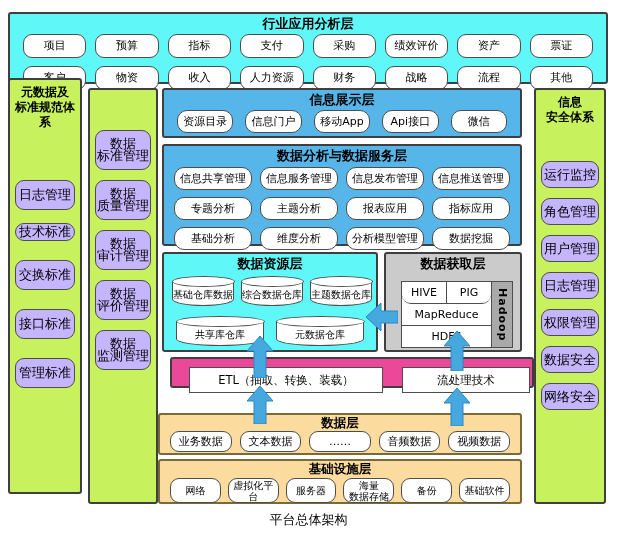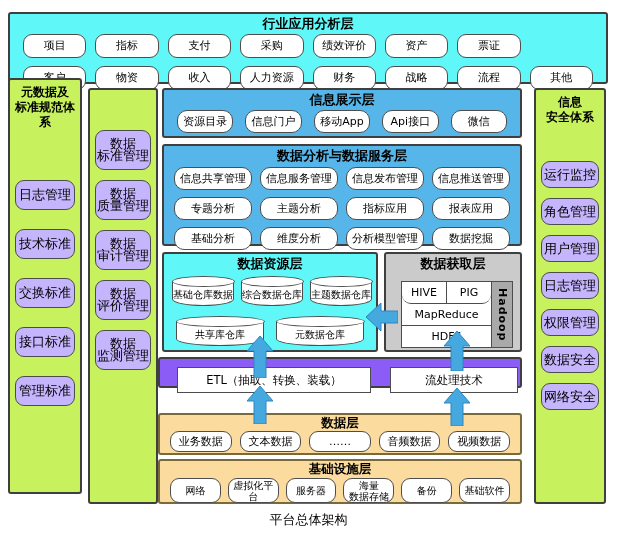--- a/index.html
+++ b/index.html
@@ -76,20 +76,21 @@
 </style>
 </head>
 <body>
 
 <div id="stage">
 
   <div class="sec" style="left:8px; top:12px; width:600px; height:72px; background:#5ff7f7;">
     <div class="sec-title">行业应用分析层</div>
     <div class="industry-grid">
       <div class="wbox">项目</div>
+      <div class="wbox">预算</div>
       <div class="wbox">指标</div>
       <div class="wbox">支付</div>
       <div class="wbox">采购</div>
       <div class="wbox">绩效评价</div>
       <div class="wbox">资产</div>
       <div class="wbox">票证</div>
     </div>
     <div class="industry-grid" style="margin-top:6px;">
       <div class="wbox">客户</div>
       <div class="wbox">物资</div>
@@ -99,21 +100,21 @@
       <div class="wbox">战略</div>
       <div class="wbox">流程</div>
       <div class="wbox">其他</div>
     </div>
   </div>
 
   <div class="sec pillar" style="left:8px; top:78px; width:74px; height:416px; background:#c7f25e;">
     <div class="sec-title sm">元数据及
 标准规范体系</div>
     <div class="colbox" style="height:30px; margin-top:50px;">日志管理</div>
-    <div class="colbox" style="height:30px; margin-top:19px;">技术标准</div>
+    <div class="colbox" style="height:18px; margin-top:13px;">技术标准</div>
     <div class="colbox" style="height:30px; margin-top:19px;">交换标准</div>
     <div class="colbox" style="height:30px; margin-top:19px;">接口标准</div>
     <div class="colbox" style="height:30px; margin-top:19px;">管理标准</div>
   </div>
 
   <div class="sec pillar" style="left:88px; top:88px; width:70px; height:416px; background:#c7f25e;">
     <div class="colbox" style="height:40px; margin-top:40px;">数据
 标准管理</div>
     <div class="colbox" style="height:40px; margin-top:10px;">数据
 质量管理</div>
@@ -150,22 +151,22 @@
 
   <div class="sec" style="left:162px; top:144px; width:360px; height:102px; background:#57b6e9;">
     <div class="sec-title">数据分析与数据服务层</div>
     <div class="an-grid">
       <div class="wbox">信息共享管理</div>
       <div class="wbox">信息服务管理</div>
       <div class="wbox">信息发布管理</div>
       <div class="wbox">信息推送管理</div>
       <div class="wbox">专题分析</div>
       <div class="wbox">主题分析</div>
+      <div class="wbox">报表应用</div>
       <div class="wbox">指标应用</div>
-      <div class="wbox">报表应用</div>
       <div class="wbox">基础分析</div>
       <div class="wbox">维度分析</div>
       <div class="wbox">分析模型管理</div>
       <div class="wbox">数据挖掘</div>
     </div>
   </div>
 
   <div class="sec" style="left:162px; top:252px; width:216px; height:100px; background:#5ff7f7;">
     <div class="sec-title">数据资源层</div>
     <div class="cyl-row1">
@@ -197,21 +198,21 @@
           <div class="hadoop-cell">HIVE</div>
           <div class="hadoop-cell">PIG</div>
         </div>
         <div class="hadoop-r2 hadoop-cell">MapReduce</div>
         <div class="hadoop-r3 hadoop-cell">HDFS</div>
       </div>
       <div class="hadoop-strip">Hadoop</div>
     </div>
   </div>
 
-  <div class="sec" style="left:158px; top:357px; width:364px; height:31px; background:#8b5cf6;">
+  <div class="sec" style="left:170px; top:357px; width:364px; height:31px; background:#ec4899;">
     <div class="plainbox" style="left:17px; top:8px; width:194px; height:26px;">ETL（抽取、转换、装载）</div>
     <div class="plainbox" style="left:230px; top:8px; width:128px; height:26px;">流处理技术</div>
   </div>
 
   <div class="sec tan" style="left:158px; top:413px; width:364px; height:42px; background:#fbdc9e;">
     <div class="sec-title" style="margin-top:0; font-size:12.5px; line-height:15px;">数据层</div>
     <div class="data-grid">
       <div class="wbox">业务数据</div>
       <div class="wbox">文本数据</div>
       <div class="wbox">……</div>

